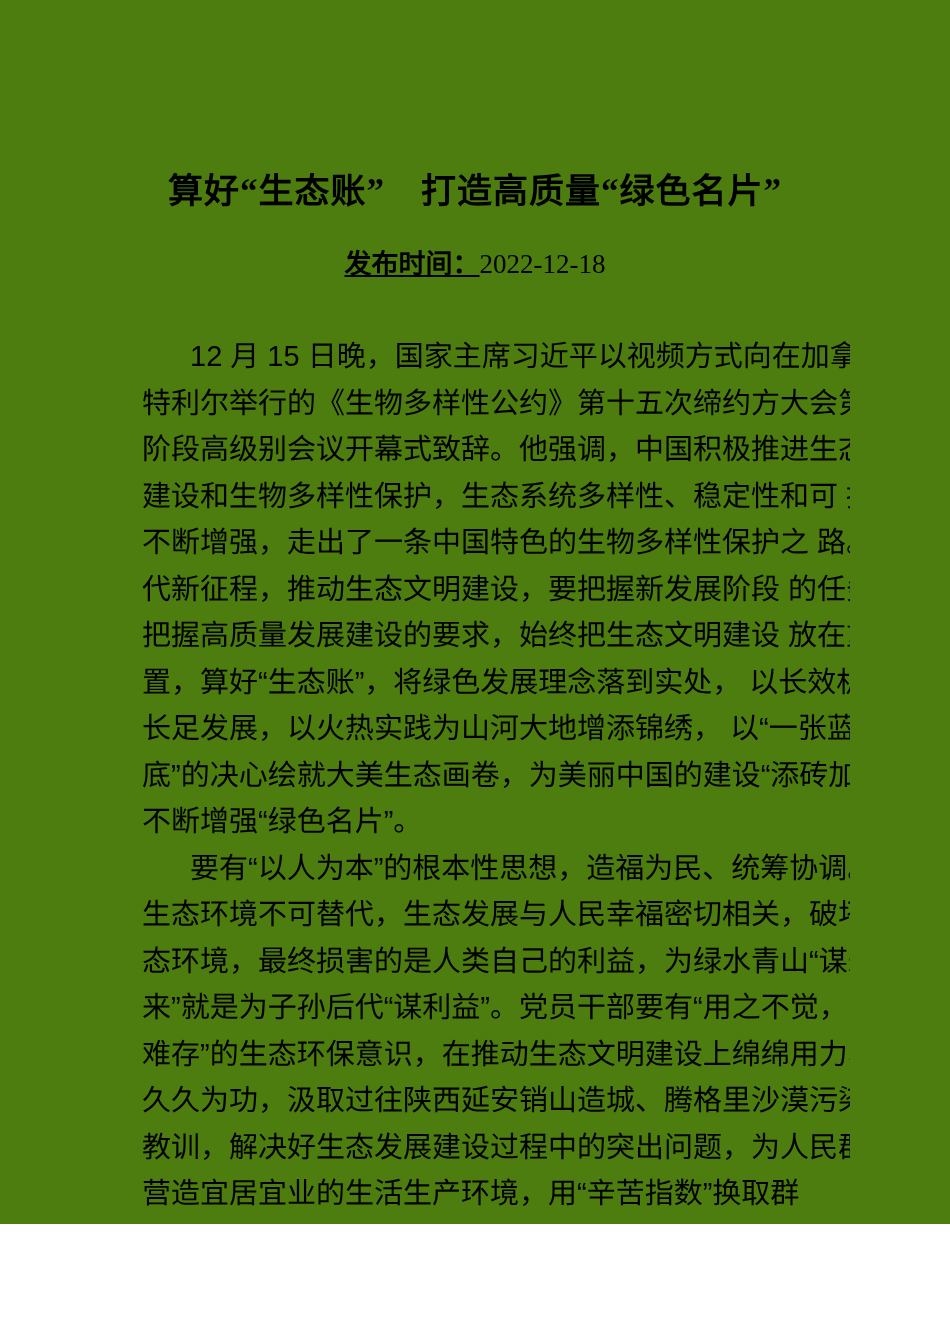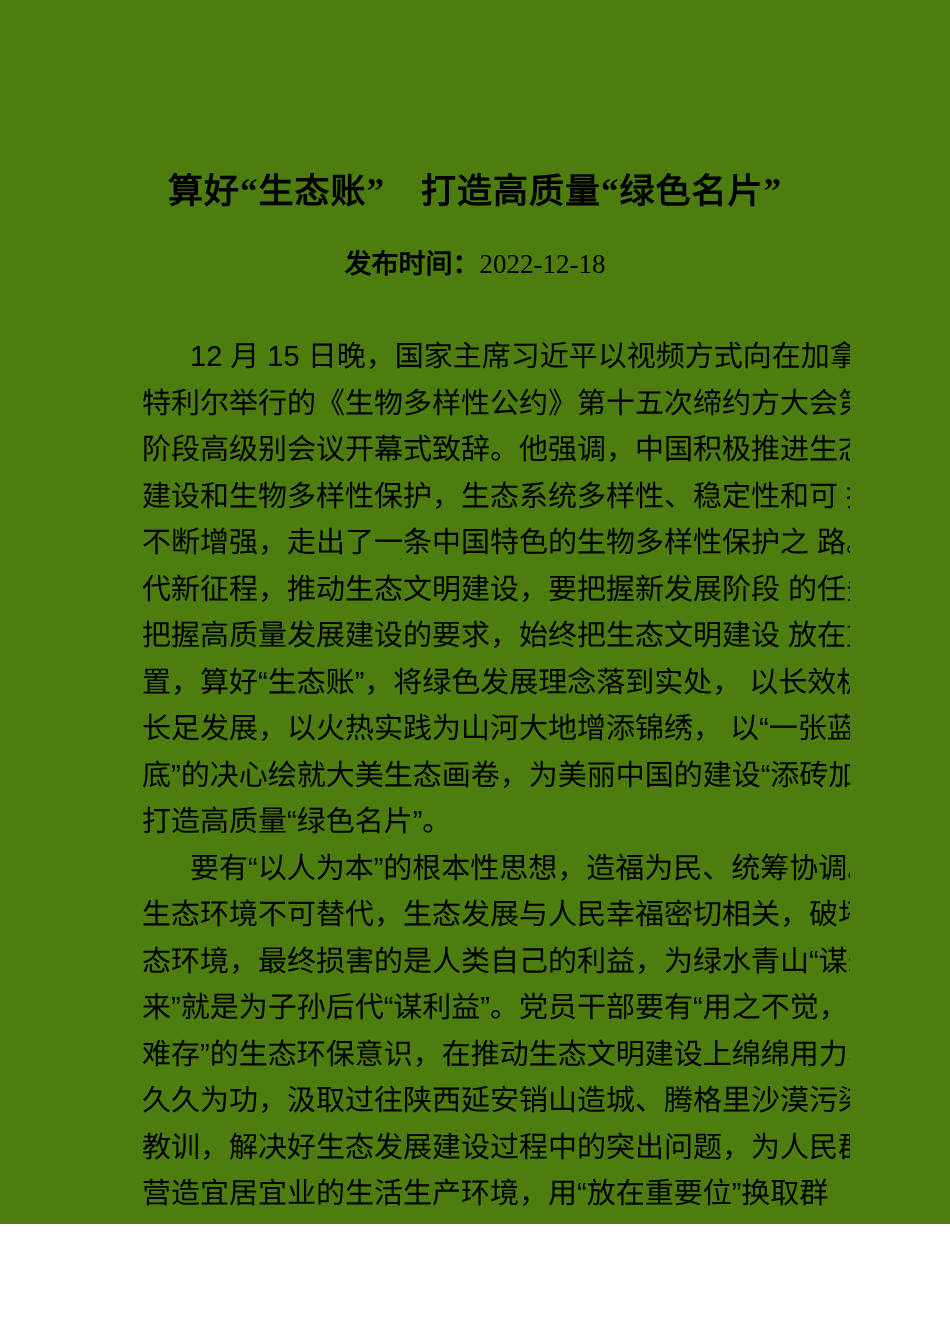--- a/index.html
+++ b/index.html
@@ -28,20 +28,21 @@
   .pubdate {
     margin-top: 34px;
     text-align: center;
     font-size: 27px;
     line-height: 1.2;
     white-space: pre;
   }
   .pubdate .label {
     font-family: "Liberation Sans", "DejaVu Sans", sans-serif;
     font-weight: 700;
+    text-decoration: underline;
   }
   .pubdate .value {
     font-family: "Liberation Serif", "DejaVu Serif", serif;
     font-weight: 400;
   }
   .article-body {
     margin-top: 53px;
     padding-left: 142px;
     padding-right: 100px;
     font-family: "Liberation Sans", "DejaVu Sans", sans-serif;
@@ -70,23 +71,23 @@
       <div class="body-line indent">12 月 15 日晚，国家主席习近平以视频方式向在加拿大蒙</div>
       <div class="body-line">特利尔举行的《生物多样性公约》第十五次缔约方大会第 二</div>
       <div class="body-line">阶段高级别会议开幕式致辞。他强调，中国积极推进生态文明</div>
       <div class="body-line">建设和生物多样性保护，生态系统多样性、稳定性和可 持续性</div>
       <div class="body-line">不断增强，走出了一条中国特色的生物多样性保护之 路。新时</div>
       <div class="body-line">代新征程，推动生态文明建设，要把握新发展阶段 的任务，</div>
       <div class="body-line">把握高质量发展建设的要求，始终把生态文明建设 放在重要位</div>
       <div class="body-line">置，算好“生态账”，将绿色发展理念落到实处， 以长效机制推动</div>
       <div class="body-line">长足发展，以火热实践为山河大地增添锦绣， 以“一张蓝图绘到</div>
       <div class="body-line">底”的决心绘就大美生态画卷，为美丽中国的建设“添砖加瓦”，</div>
-      <div class="body-line">打造高质量“绿色名片”。</div>
+      <div class="body-line">不断增强“绿色名片”。</div>
       <div class="body-line indent">要有“以人为本”的根本性思想，造福为民、统筹协调。</div>
       <div class="body-line">生态环境不可替代，生态发展与人民幸福密切相关，破坏生</div>
       <div class="body-line">态环境，最终损害的是人类自己的利益，为绿水青山“谋未</div>
       <div class="body-line">来”就是为子孙后代“谋利益”。党员干部要有“用之不觉， 失之</div>
       <div class="body-line">难存”的生态环保意识，在推动生态文明建设上绵绵用力、</div>
       <div class="body-line">久久为功，汲取过往陕西延安销山造城、腾格里沙漠污染等</div>
       <div class="body-line">教训，解决好生态发展建设过程中的突出问题，为人民群众</div>
-      <div class="body-line">营造宜居宜业的生活生产环境，用“放在重要位”换取群</div>
+      <div class="body-line">营造宜居宜业的生活生产环境，用“辛苦指数”换取群</div>
     </div>
 </div>
 
 </body></html>

